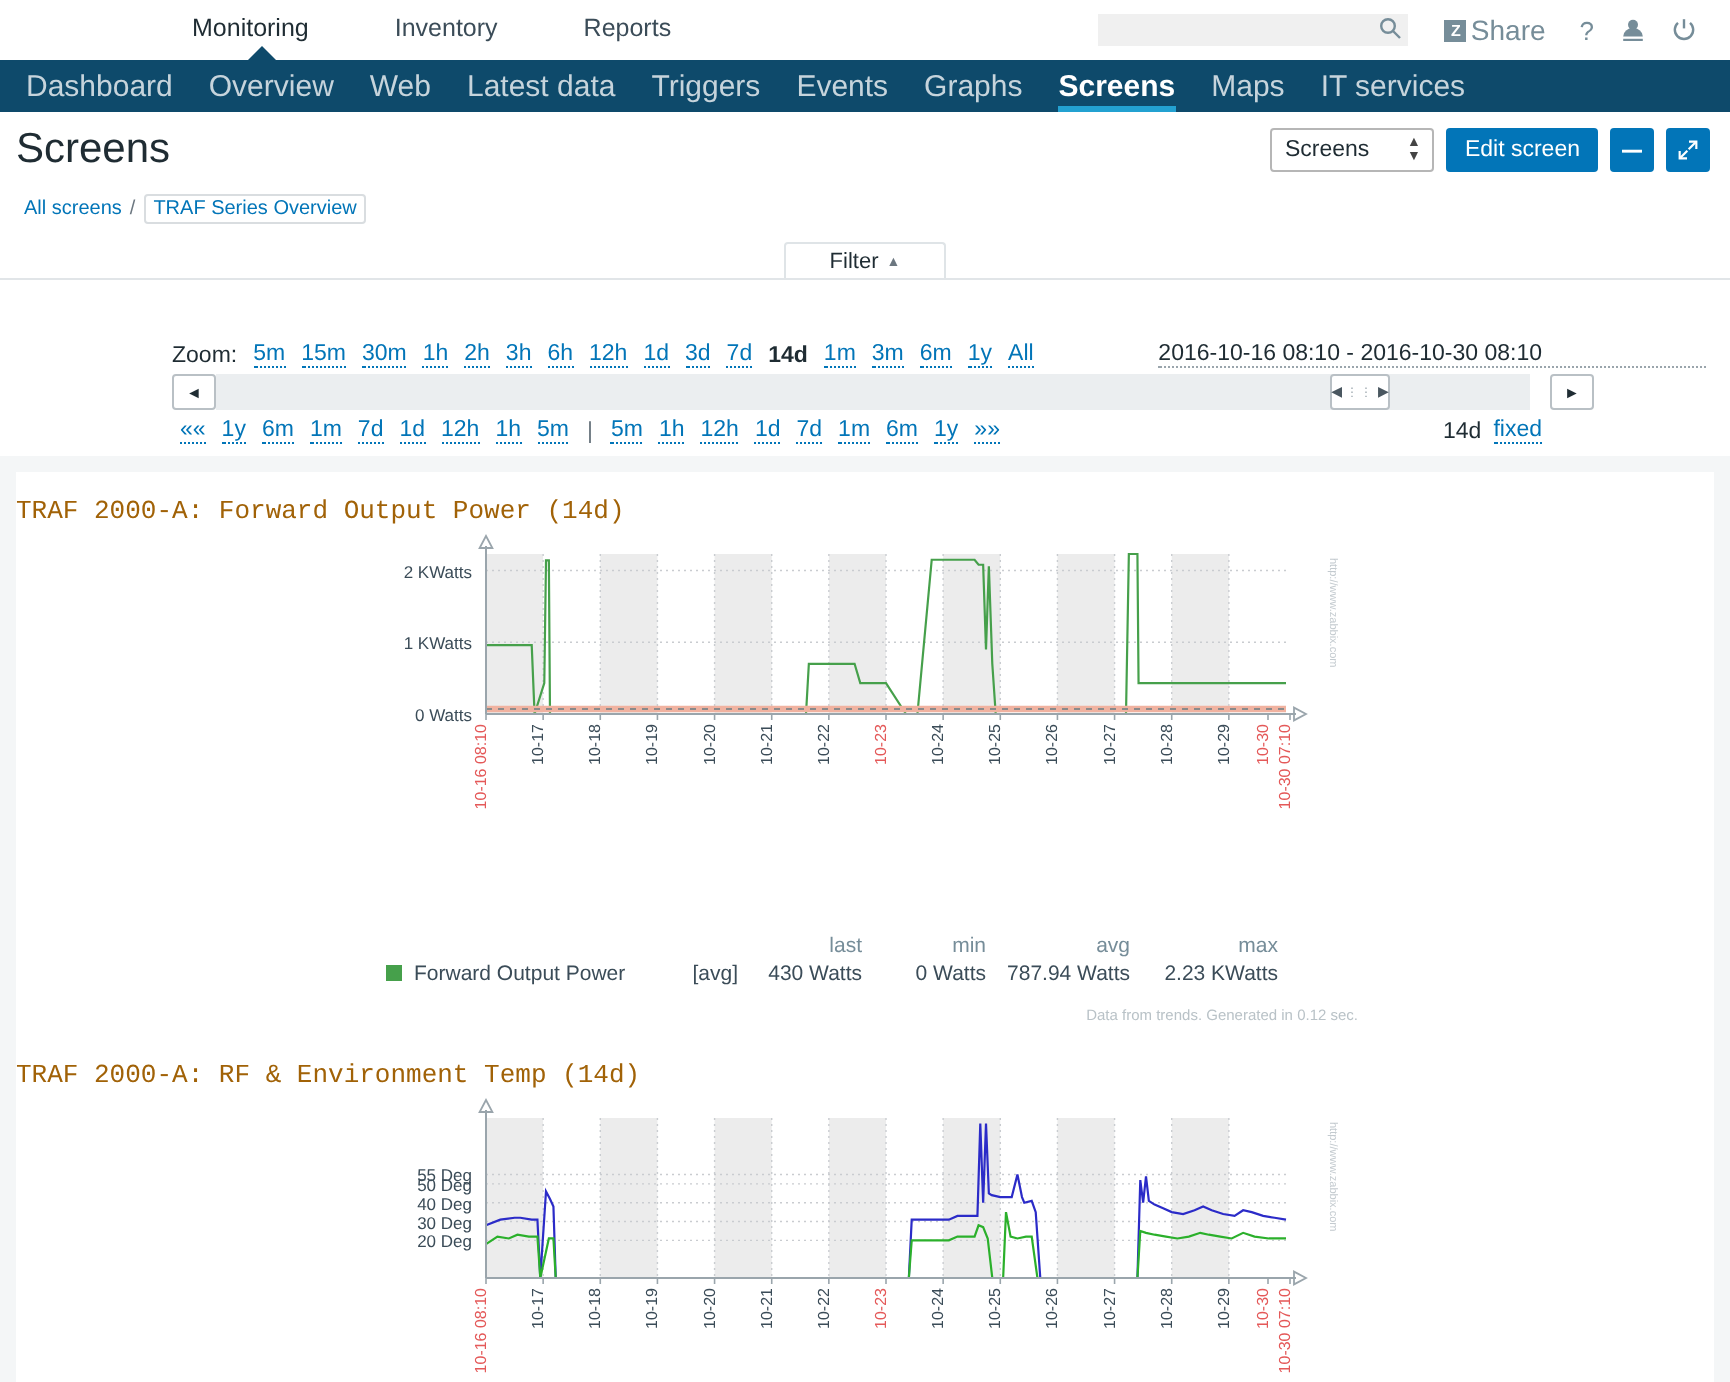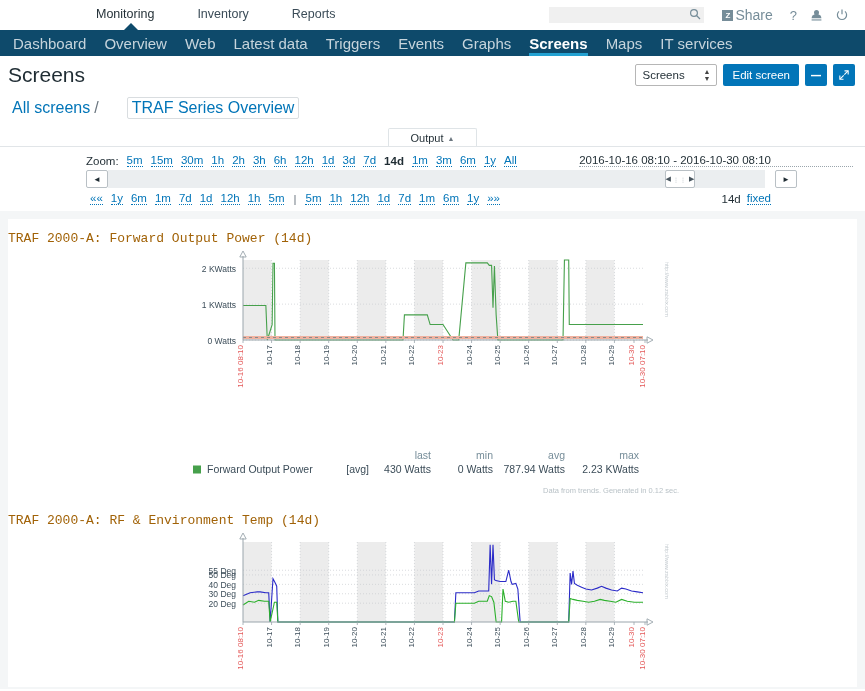--- a/index.html
+++ b/index.html
@@ -83,39 +83,39 @@
     background:#0275b8; color:#fff; border:none; border-radius:2px;
     height:22px; padding:0 9px; font-size:11.5px; cursor:pointer;
     font-family:"Liberation Sans", sans-serif;
   }
   .btn-sq {
     width:22px; height:22px; background:#0275b8; border:none; border-radius:2px;
     color:#fff; display:flex; align-items:center; justify-content:center; cursor:pointer;
   }
 
   
-  .breadcrumb { padding:3px 8px 9px 12px; font-size:16px; display:flex; align-items:center; gap:4px; }
+  .breadcrumb { padding:3px 8px 9px 12px; font-size:10px; display:flex; align-items:center; gap:4px; }
   .breadcrumb a { color:#0275b8; text-decoration:none; cursor:pointer; }
   .breadcrumb .sep { color:#6c7780; }
   .breadcrumb .current {
     color:#0275b8; background:#fff; border:1px solid #d9dde0;
-    padding:1px 4px; border-radius:2px;margin-left:24px;
+    padding:1px 4px; border-radius:2px;
   }
 
   
   .filter-tabrow { display:flex; justify-content:center; height:18px; }
   .filter-tab {
     background:#fff; border:1px solid #dfe4e7; border-bottom:none;
     border-radius:2px 2px 0 0; padding:2px 22px 1px 22px; font-size:11px;
     color:#1f2c33; cursor:pointer; display:flex; align-items:center; gap:4px;
     position:relative; top:0;
   }
   .filter-panel { background:#fff; border-top:1px solid #e1e5e8; padding:0; }
 
-  .zoomrow { display:flex; align-items:flex-end; padding:7px 12px 3px 12px; font-size:11.5px; }
+  .zoomrow { display:flex; align-items:flex-end; padding:7px 12px 3px 12px; font-size:11.5px;margin-top:24px; }
   .zoomrow .zlabel { color:#1f2c33; margin-left:74px; margin-right:4px; }
   .zlink {
     color:#0275b8; text-decoration:none; border-bottom:1px dotted #0275b8;
     margin:0 4px; cursor:pointer;
   }
   .zlink.cur { color:#1f2c33; font-weight:bold; border-bottom:none; }
   .zoomrow .period {
     margin-left:auto; color:#1f2c33; border-bottom:1px dotted #9aa5ac; cursor:pointer;
     padding-right:82px;
   }
@@ -265,21 +265,21 @@
 </div>
 
 <div class="breadcrumb">
   <a>All screens</a>
   <span class="sep">/</span>
   <span class="current">TRAF Series Overview</span>
 </div>
 
 <div class="filter-tabrow">
   <div class="filter-tab">
-    <span>Output</span>
+    <span>Filter</span>
     <span style="font-size:7px;color:#6c7780;">▲</span>
   </div>
 </div>
 
 <div class="filter-panel">
   <div class="zoomrow">
     <span class="zlabel">Zoom:</span>
     <a class="zlink">5m</a>
     <a class="zlink">15m</a>
     <a class="zlink">30m</a>

